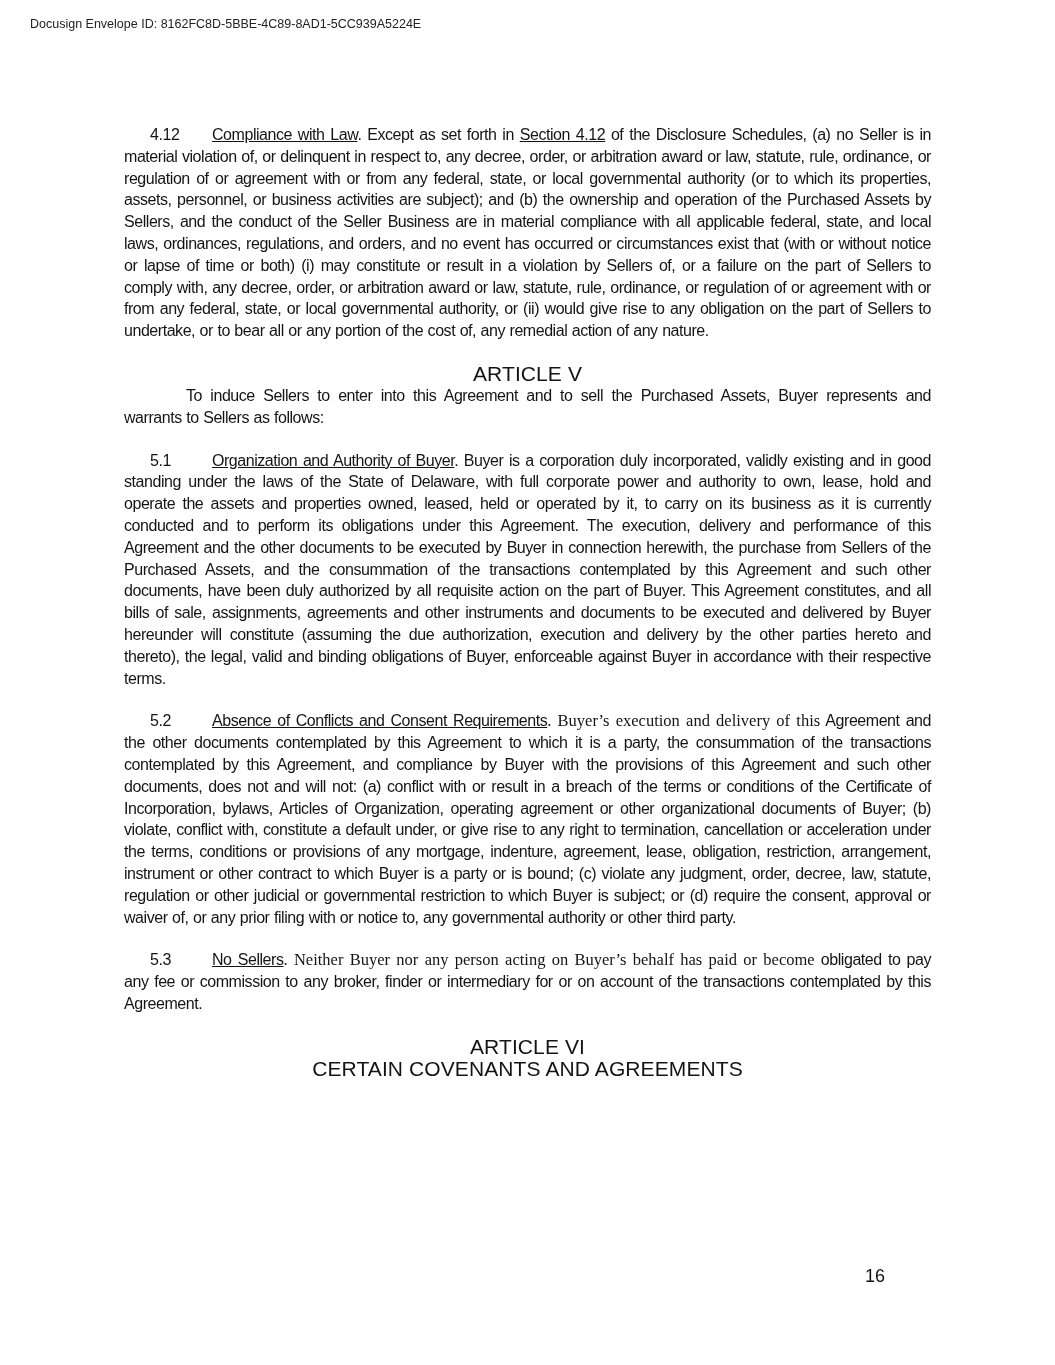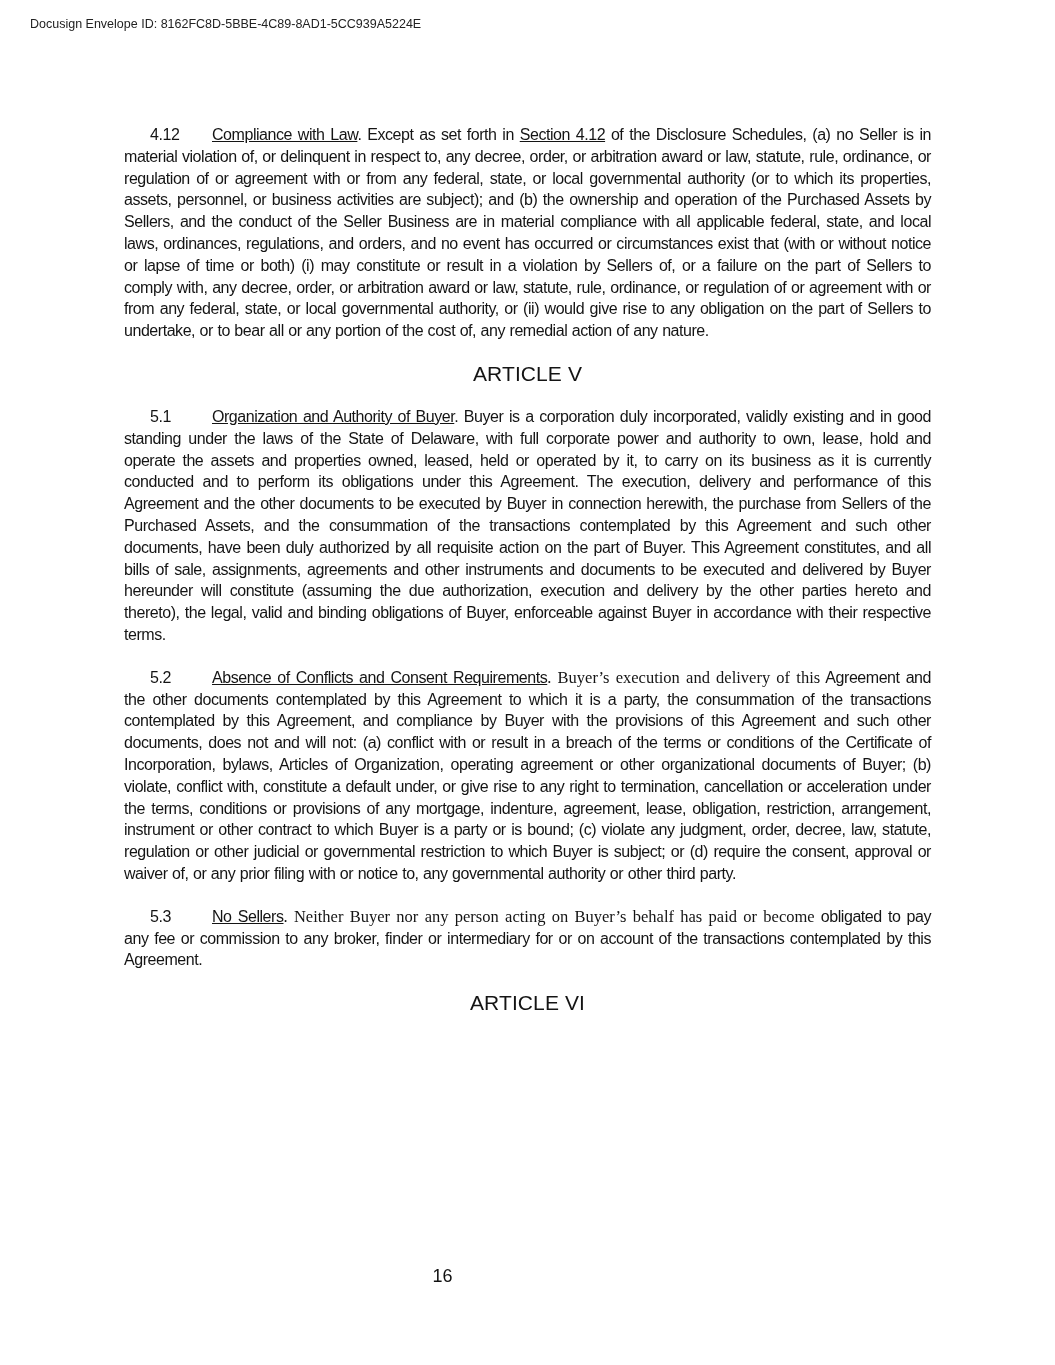--- a/index.html
+++ b/index.html
@@ -64,51 +64,53 @@
     .first-indent {
       text-indent: 62px;
     }
     .gap-lg { height: 21px; }
     .gap-md { height: 21px; }
     .page-number {
       position: absolute;
       left: 0;
       width: 885px;
       top: 1266px;
-      text-align: center;
+      text-align: right;
       font-family: "Liberation Sans", sans-serif;
       font-size: 18px;
       color: #111111;
     }
     u { text-decoration: underline; }
   </style>
 </head>
 <body>
 
 <div class="envelope">Docusign Envelope ID: 8162FC8D-5BBE-4C89-8AD1-5CC939A5224E</div>
 
 <div class="page">
 
   <p class="para"><span class="indent-num">4.12</span><span class="heading">Compliance with Law</span><span>. Except as set forth in </span><u>Section 4.12</u><span> of the Disclosure Schedules,  (a) no Seller is in material violation of, or delinquent in respect to, any decree, order, or arbitration award or law, statute, rule, ordinance, or regulation of or agreement with or from any federal, state, or local governmental authority (or to which its properties, assets, personnel, or business activities are subject); and (b) the ownership and operation of the Purchased Assets by Sellers, and the conduct of the Seller Business are in material compliance with all applicable federal, state, and local laws, ordinances, regulations, and orders, and no event has occurred or circumstances exist that (with or without notice or lapse of time or both) (i) may constitute or result in a violation by Sellers of, or a failure on the part of Sellers to comply with, any decree, order, or arbitration award or law, statute, rule, ordinance, or regulation of or agreement with or from any federal, state, or local governmental authority, or (ii) would give rise to any obligation on the part of Sellers to undertake, or to bear all or any portion of the cost of, any remedial action of any nature.</span></p>
 
   <div class="gap-lg"></div>
 
   <p class="article">ARTICLE V</p>
+  <p class="para first-indent">To induce Sellers to enter into this Agreement and to sell the Purchased Assets, Buyer represents and warrants to Sellers as follows:</p>
 
   <div class="gap-md"></div>
 
   <p class="para"><span class="indent-num">5.1</span><span class="heading">Organization and Authority of Buyer</span><span>. Buyer is a corporation duly incorporated, validly existing and in good standing under the laws of the State of Delaware, with full corporate power and authority to own, lease, hold and operate the assets and properties owned, leased, held or operated by it, to carry on its business as it is currently conducted and to perform its obligations under this Agreement. The execution, delivery and performance of this Agreement and the other documents to be executed by Buyer in connection herewith, the purchase from Sellers of the Purchased Assets, and the consummation of the transactions contemplated by this Agreement and such other documents, have been duly authorized by all requisite action on the part of Buyer. This Agreement constitutes, and all bills of sale, assignments, agreements and other instruments and documents to be executed and delivered by Buyer hereunder will constitute (assuming the due authorization, execution and delivery by the other parties hereto and thereto), the legal, valid and binding obligations of Buyer, enforceable against Buyer in accordance with their respective terms.</span></p>
 
   <div class="gap-md"></div>
 
   <p class="para"><span class="indent-num">5.2</span><span class="heading">Absence of Conflicts and Consent Requirements</span><span class="serif">. Buyer’s execution and delivery of this</span><span> Agreement and the other documents contemplated by this Agreement to which it is a party, the consummation of the transactions contemplated by this Agreement, and compliance by Buyer with the provisions of this Agreement and such other documents, does not and will not: (a) conflict with or result in a breach of the terms or conditions of the Certificate of Incorporation, bylaws, Articles of Organization, operating agreement or other organizational documents of Buyer; (b) violate, conflict with, constitute a default under, or give rise to any right to termination, cancellation or acceleration under the terms, conditions or provisions of any mortgage, indenture, agreement, lease, obligation, restriction, arrangement, instrument or other contract to which Buyer is a party or is bound; (c)  violate any judgment, order, decree, law, statute, regulation or other judicial or governmental restriction to which Buyer is subject; or (d) require the consent, approval or waiver of, or any prior filing with or notice to, any governmental authority or other third party.</span></p>
 
   <div class="gap-md"></div>
 
   <p class="para"><span class="indent-num">5.3</span><span class="heading">No Sellers</span><span class="serif">. Neither Buyer nor any person acting on Buyer’s behalf has paid or become</span><span> obligated to pay any fee or commission to any broker, finder or intermediary for or on account of the transactions contemplated by this Agreement.</span></p>
 
   <div class="gap-lg"></div>
 
   <p class="article">ARTICLE VI</p>
+  <p class="article">CERTAIN COVENANTS AND AGREEMENTS</p>
 
 </div>
 
 <div class="page-number">16</div>
 
 </body></html>

